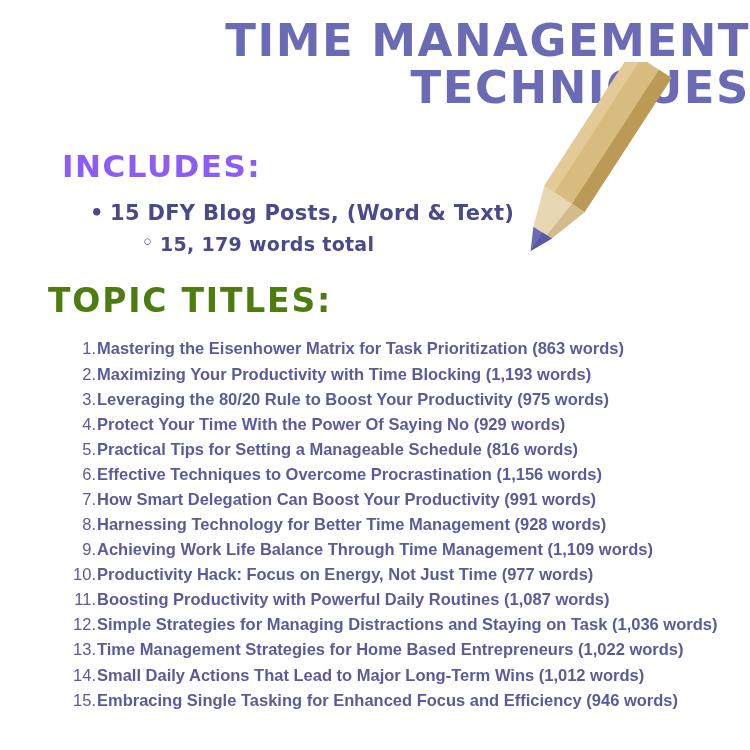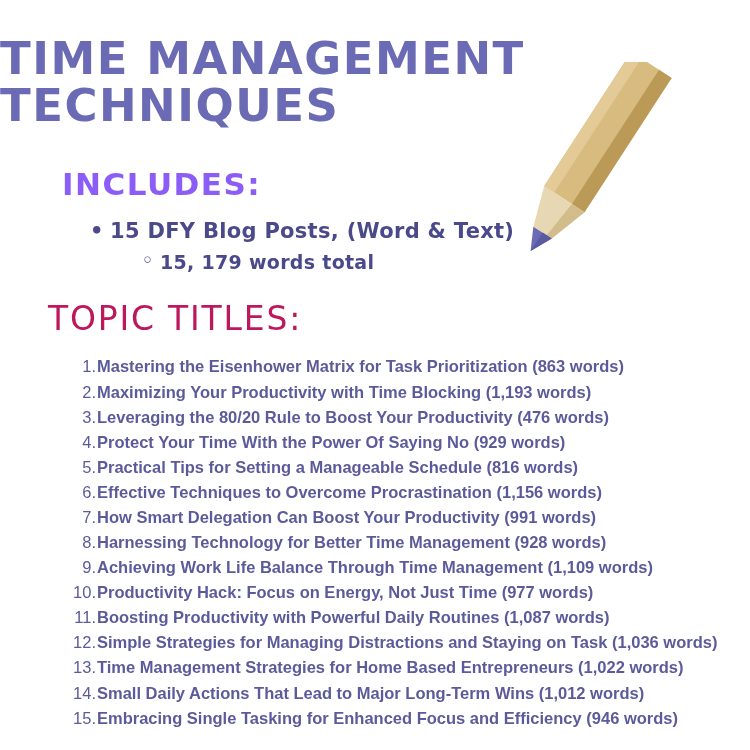--- a/index.html
+++ b/index.html
@@ -15,22 +15,22 @@
     position: relative;
   }
   .page {
     position: relative;
     width: 750px;
     height: 750px;
   }
 
   
   .title-block {
-    padding-top: 36px;
-    text-align: left;
+    padding-top: 18px;
+    text-align: right;
   }
   .title-line {
     font-family: "DejaVu Sans", sans-serif;
     font-weight: bold;
     color: #6b6bb5;
     font-size: 45px;
     letter-spacing: 1.5px;
     line-height: 1.04;
     text-transform: uppercase;
   }
@@ -84,22 +84,22 @@
     left: -18px;
     top: 0;
     font-size: 17px;
     color: #4a4a8a;
   }
 
   
   .topics-heading {
     margin: 22px 0 16px 48px;
     font-family: "DejaVu Sans", sans-serif;
-    font-weight: normal;
-    color: #be185d;
+    font-weight: bold;
+    color: #4d7c0f;
     font-size: 33px;
     letter-spacing: 1.8px;
     text-transform: uppercase;
   }
   .topics-list {
     margin: 12px 0 0 0;
     padding: 0;
     list-style: none;
   }
   .topics-list li {
@@ -177,21 +177,21 @@
     <li>
         <span class="num">1.</span>
         <span class="txt">Mastering the Eisenhower Matrix for Task Prioritization (863 words)</span>
       </li>
     <li>
         <span class="num">2.</span>
         <span class="txt">Maximizing Your Productivity with Time Blocking (1,193 words)</span>
       </li>
     <li>
         <span class="num">3.</span>
-        <span class="txt">Leveraging the 80/20 Rule to Boost Your Productivity (476 words)</span>
+        <span class="txt">Leveraging the 80/20 Rule to Boost Your Productivity (975 words)</span>
       </li>
     <li>
         <span class="num">4.</span>
         <span class="txt">Protect Your Time With the Power Of Saying No (929 words)</span>
       </li>
     <li>
         <span class="num">5.</span>
         <span class="txt">Practical Tips for Setting a Manageable Schedule (816 words)</span>
       </li>
     <li>

